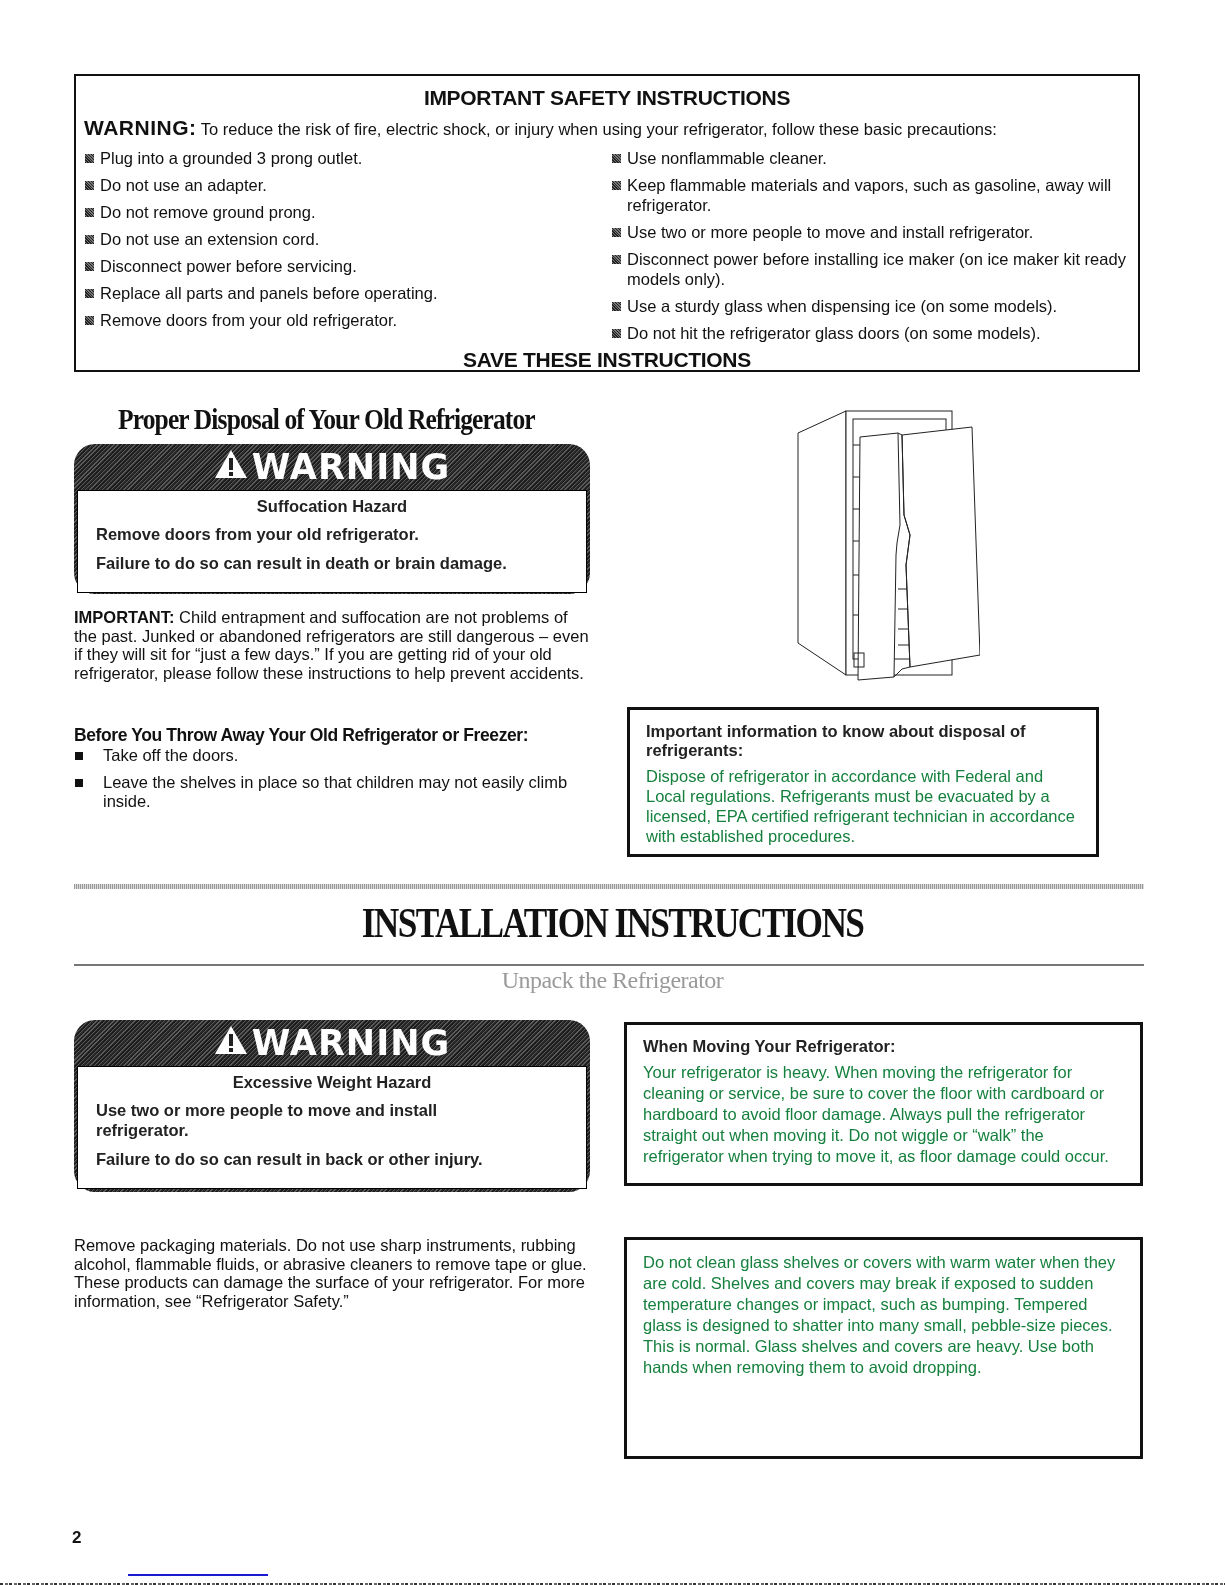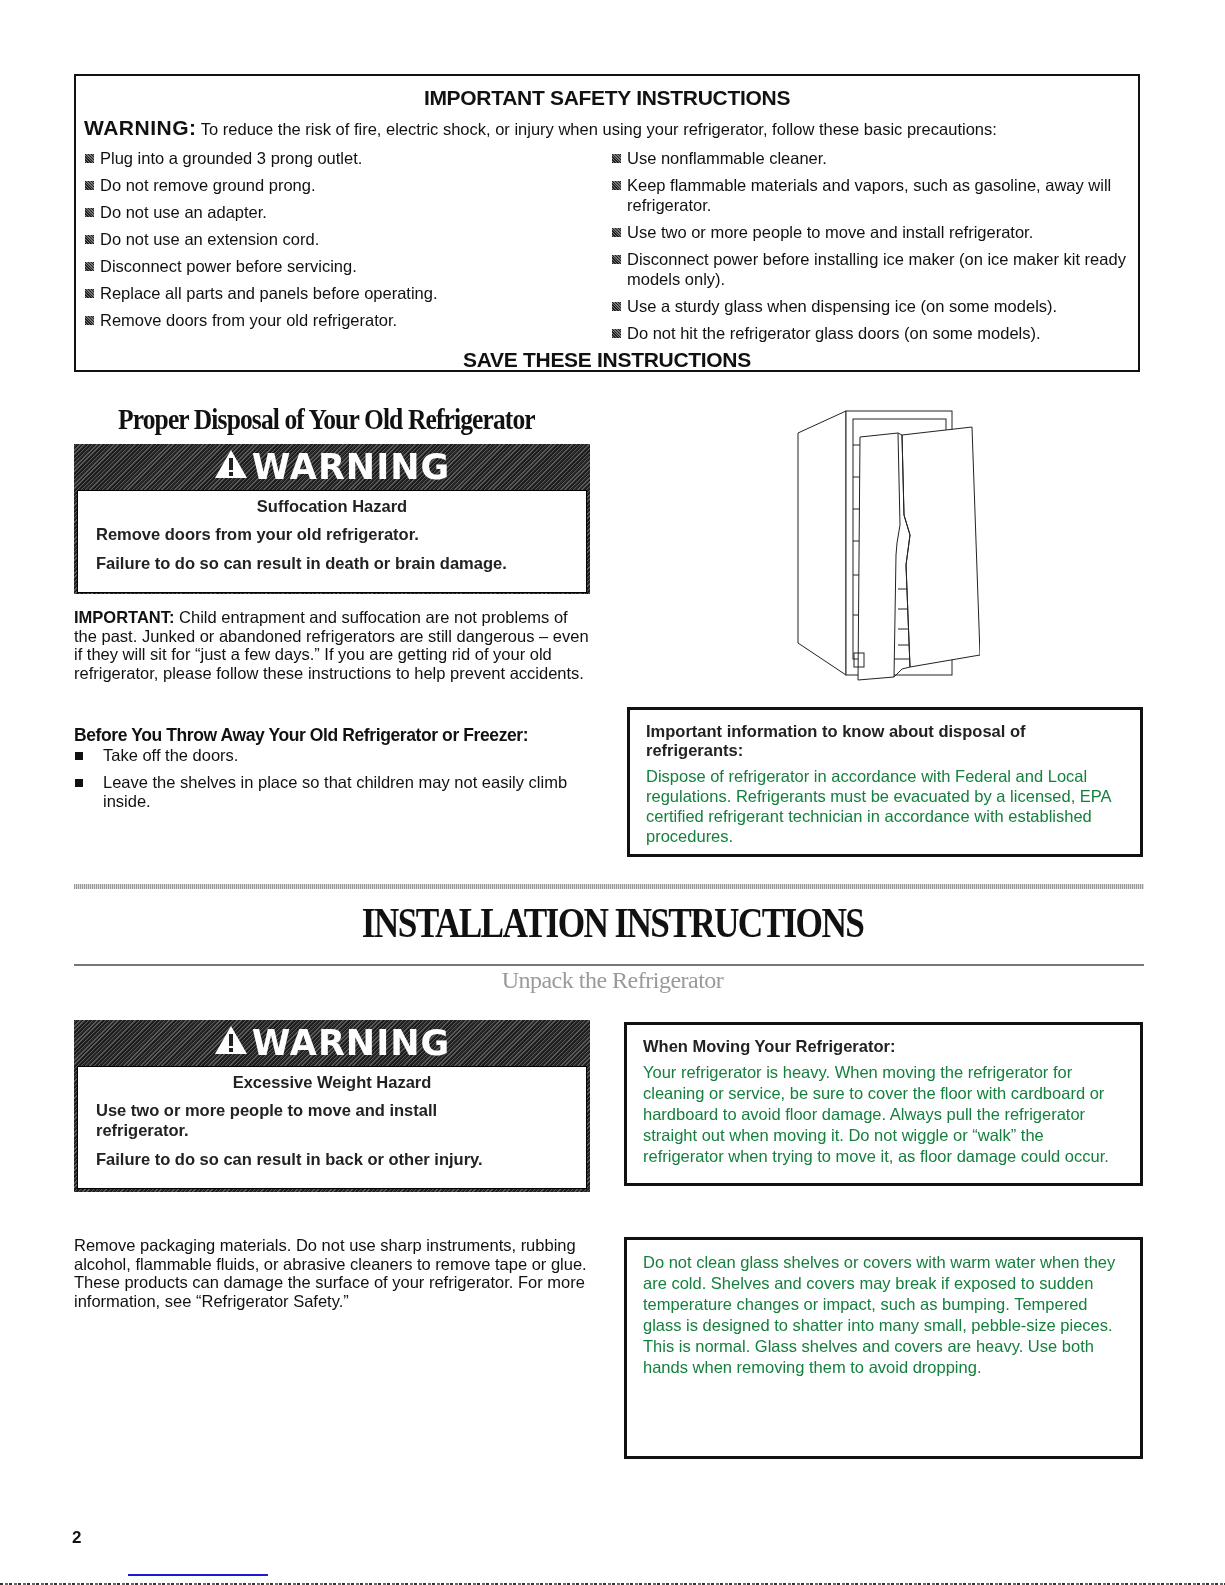--- a/index.html
+++ b/index.html
@@ -18,21 +18,21 @@
      background-image:repeating-linear-gradient(45deg,#222 0 1px,#777 1px 2px); }
   #safety-left { left:8px; top:72px; width:500px; }
   #safety-right { left:535px; top:72px; width:520px; }
   #safety-save { left:0; right:0; top:272px; text-align:center; font-weight:bold; font-size:21px; letter-spacing:-0.3px; }
 
   
   .serif-h { font-family:"Liberation Serif", serif; font-weight:bold; letter-spacing:-1px; }
   #disposal-title { left:118px; top:403px; font-size:29px; transform:scaleX(0.88); transform-origin:left; white-space:nowrap; }
 
   
-  .warn-box { box-sizing:border-box; background:repeating-linear-gradient(135deg,#1b1b1b 0 1px,#5a5a5a 1px 2px,#2a2a2a 2px 3px); padding:0 3px 3px 3px; }
+  .warn-box { box-sizing:border-box; background:repeating-linear-gradient(135deg,#1b1b1b 0 1px,#5a5a5a 1px 2px,#2a2a2a 2px 3px); padding:0 3px 3px 3px;border-radius:21px; }
   .warn-head { height:46px; display:flex; align-items:center; justify-content:center; color:#fff; font-weight:900; font-size:35px; letter-spacing:1px; font-family:"DejaVu Sans", sans-serif; }
   .warn-head .tri { display:inline-block; margin-right:4px; }
   .warn-body { background:#fff; border:1px solid #000; padding:6px 18px 10px 18px; font-weight:bold; font-size:16.5px; color:#222; }
   .warn-body .hz { text-align:center; margin-bottom:8px; }
   .warn-body p { margin:0 0 9px 0; line-height:20px; }
   #warn1 { left:74px; top:444px; width:516px; height:150px; }
   #warn2 { left:74px; top:1020px; width:516px; height:172px; }
 
   
   .body-txt { font-size:16.5px; line-height:18.5px; }
@@ -43,21 +43,21 @@
   .sq-list li { position:relative; padding-left:29px; margin-bottom:8px; }
   .sq-list li::before { content:""; position:absolute; left:1px; top:6px; width:8px; height:8px; background:#111; }
 
   
   #fridge { left:790px; top:405px; width:190px; height:285px; }
 
   
   .info-box { box-sizing:border-box; border:3px solid #111; padding:12px 16px 10px 16px; }
   .info-box .ttl { font-weight:bold; font-size:16.5px; line-height:19px; color:#222; margin-bottom:6px; }
   .info-box .txt { font-size:16.5px; line-height:21px; color:#15803d; }
-  #info-refrigerants { left:627px; top:707px; width:516px; height:150px; }
+  #info-refrigerants { left:627px; top:707px; width:472px; height:150px; }
   #info-refrigerants .txt { line-height:20px; }
   #info-moving { left:624px; top:1022px; width:519px; height:164px; }
   #info-glass { left:624px; top:1237px; width:519px; height:222px; }
 
   
   #dotted-rule { left:74px; top:884px; width:1070px; height:5px;
      background:repeating-linear-gradient(90deg,#999 0 1px,#ddd 1px 2px); }
   #install-title { left:0; width:1225px; top:898px; text-align:center; font-size:43px; transform:scaleX(0.82); white-space:nowrap; letter-spacing:-2px; }
   #install-rule { left:74px; top:964px; width:1070px; height:2px; background:#777; }
   #unpack-title { left:0; width:1225px; top:967px; text-align:center; font-size:24px; color:#9a9a9a; font-weight:normal; letter-spacing:-0.5px; }
@@ -72,22 +72,22 @@
 </head>
 <body>
 
 <div id="safety-box" class="abs">
   <div id="safety-warning" class="abs">
     <span class="lbl">WARNING:</span><span> To reduce the risk of fire, electric shock, or injury when using your refrigerator, follow these basic precautions:</span>
   </div>
   <div id="safety-title" class="abs">IMPORTANT SAFETY INSTRUCTIONS</div>
   <ul id="safety-left" class="abs s-list">
     <li>Plug into a grounded 3 prong outlet.</li>
+    <li>Do not use an adapter.</li>
     <li>Do not remove ground prong.</li>
-    <li>Do not use an adapter.</li>
     <li>Do not use an extension cord.</li>
     <li>Disconnect power before servicing.</li>
     <li>Replace all parts and panels before operating.</li>
     <li>Remove doors from your old refrigerator.</li>
   </ul>
   <ul id="safety-right" class="abs s-list">
     <li>Use nonflammable cleaner.</li>
     <li>Keep flammable materials and vapors, such as gasoline, away will refrigerator.</li>
     <li>Use two or more people to move and install refrigerator.</li>
     <li>Disconnect power before installing ice maker (on ice maker kit ready models only).</li>

